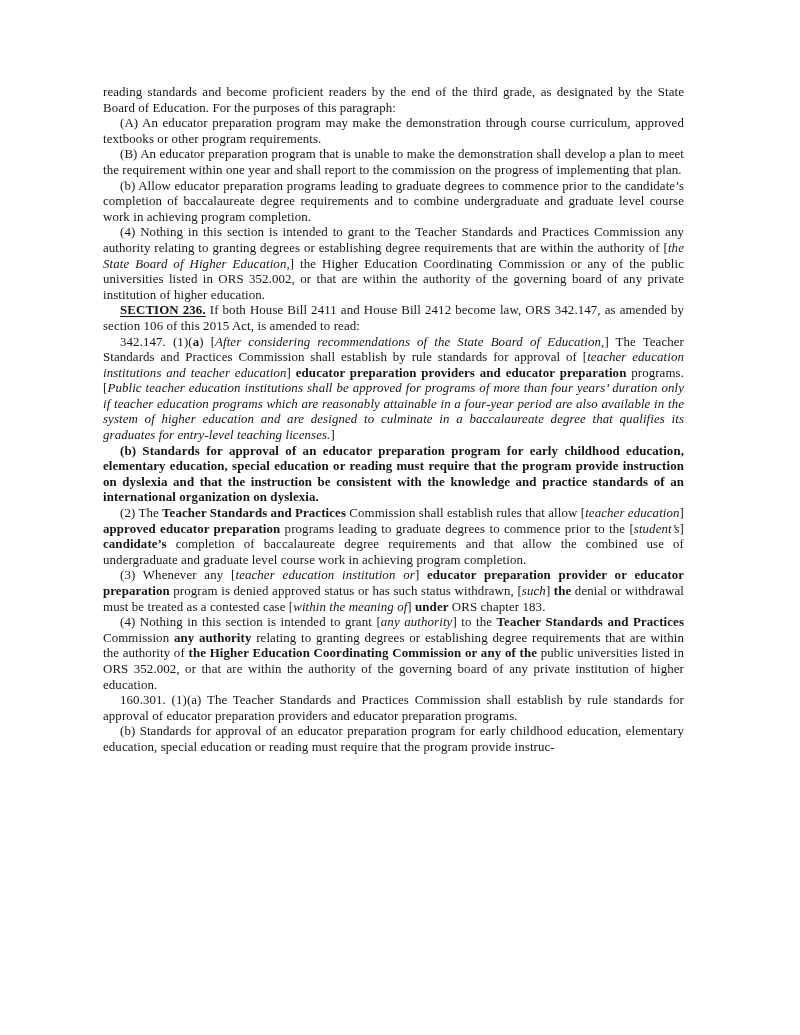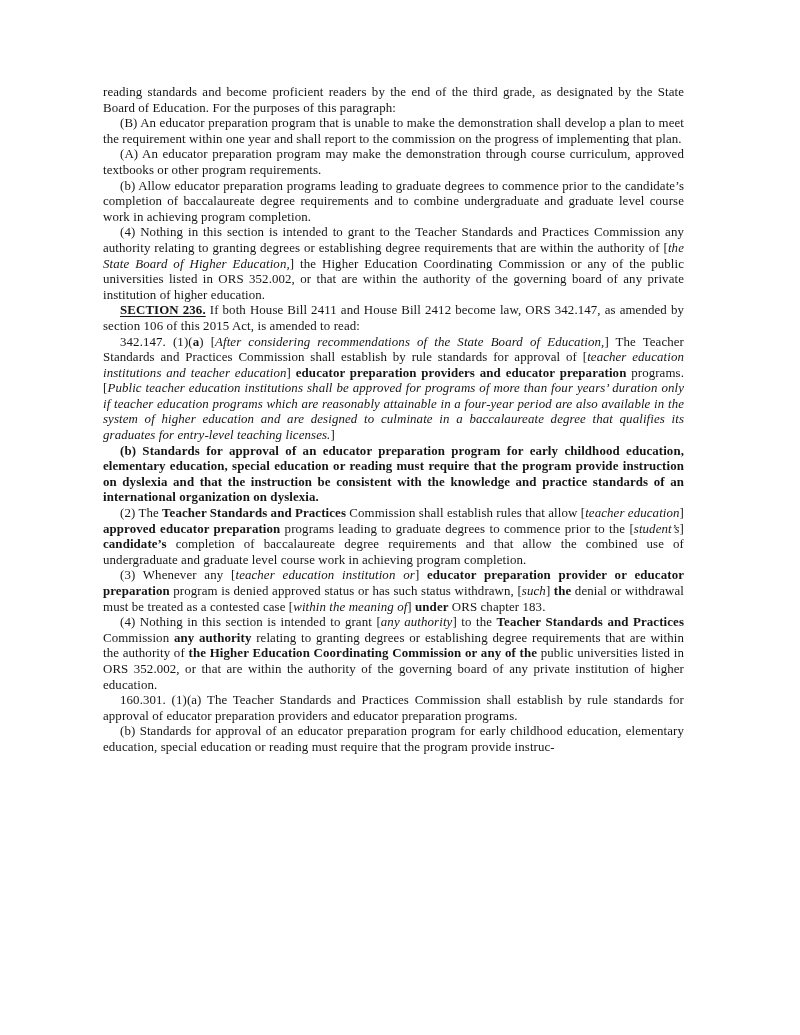--- a/index.html
+++ b/index.html
@@ -47,22 +47,22 @@
     line-height: 15.6px;
     letter-spacing: 0.1px;
   }
 </style>
 </head>
 <body>
 
 <div class="page">
   <main class="body-text" id="bill-text">
       <p class=""><span>reading standards and become proficient readers by the end of the third grade, as designated by the State Board of Education. For the purposes of this paragraph:</span></p>
+      <p class="indent"><span>(A) An educator preparation program may make the demonstration through course curriculum, approved textbooks or other program requirements.</span></p>
       <p class="indent"><span>(B) An educator preparation program that is unable to make the demonstration shall develop a plan to meet the requirement within one year and shall report to the commission on the progress of implementing that plan.</span></p>
-      <p class="indent"><span>(A) An educator preparation program may make the demonstration through course curriculum, approved textbooks or other program requirements.</span></p>
       <p class="indent"><span>(b) Allow educator preparation programs leading to graduate degrees to commence prior to the candidate’s completion of baccalaureate degree requirements and to combine undergraduate and graduate level course work in achieving program completion.</span></p>
       <p class="indent"><span>(4) Nothing in this section is intended to grant to the Teacher Standards and Practices Commission any authority relating to granting degrees or establishing degree requirements that are within the authority of [</span><span class="seg-i">the State Board of Higher Education,</span><span>] the Higher Education Coordinating Commission or any of the public universities listed in ORS 352.002, or that are within the authority of the governing board of any private institution of higher education.</span></p>
       <p class="indent"><span class="seg-b seg-u">SECTION 236.</span><span> If both House Bill 2411 and House Bill 2412 become law, ORS 342.147, as amended by section 106 of this 2015 Act, is amended to read:</span></p>
       <p class="indent"><span>342.147. (1)(</span><span class="seg-b">a</span><span>) [</span><span class="seg-i">After considering recommendations of the State Board of Education,</span><span>] The Teacher Standards and Practices Commission shall establish by rule standards for approval of [</span><span class="seg-i">teacher education institutions and teacher education</span><span>] </span><span class="seg-b">educator preparation providers and educator preparation</span><span> programs. [</span><span class="seg-i">Public teacher education institutions shall be approved for programs of more than four years’ duration only if teacher education programs which are reasonably attainable in a four-year period are also available in the system of higher education and are designed to culminate in a baccalaureate degree that qualifies its graduates for entry-level teaching licenses.</span><span>]</span></p>
       <p class="indent"><span class="seg-b">(b) Standards for approval of an educator preparation program for early childhood education, elementary education, special education or reading must require that the program provide instruction on dyslexia and that the instruction be consistent with the knowledge and practice standards of an international organization on dyslexia.</span></p>
       <p class="indent"><span>(2) The </span><span class="seg-b">Teacher Standards and Practices</span><span> Commission shall establish rules that allow [</span><span class="seg-i">teacher education</span><span>] </span><span class="seg-b">approved educator preparation</span><span> programs leading to graduate degrees to commence prior to the [</span><span class="seg-i">student’s</span><span>] </span><span class="seg-b">candidate’s</span><span> completion of baccalaureate degree requirements and that allow the combined use of undergraduate and graduate level course work in achieving program completion.</span></p>
       <p class="indent"><span>(3) Whenever any [</span><span class="seg-i">teacher education institution or</span><span>] </span><span class="seg-b">educator preparation provider or educator preparation</span><span> program is denied approved status or has such status withdrawn, [</span><span class="seg-i">such</span><span>] </span><span class="seg-b">the</span><span> denial or withdrawal must be treated as a contested case [</span><span class="seg-i">within the meaning of</span><span>] </span><span class="seg-b">under</span><span> ORS chapter 183.</span></p>
       <p class="indent"><span>(4) Nothing in this section is intended to grant [</span><span class="seg-i">any authority</span><span>] to the </span><span class="seg-b">Teacher Standards and Practices</span><span> Commission </span><span class="seg-b">any authority</span><span> relating to granting degrees or establishing degree requirements that are within the authority of </span><span class="seg-b">the Higher Education Coordinating Commission or any of the</span><span> public universities listed in ORS 352.002, or that are within the authority of the governing board of any private institution of higher education.</span></p>
       <p class="indent"><span>160.301. (1)(a) The Teacher Standards and Practices Commission shall establish by rule standards for approval of educator preparation providers and educator preparation programs.</span></p>
       <p class="indent"><span>(b) Standards for approval of an educator preparation program for early childhood education, elementary education, special education or reading must require that the program provide instruc-</span></p>

